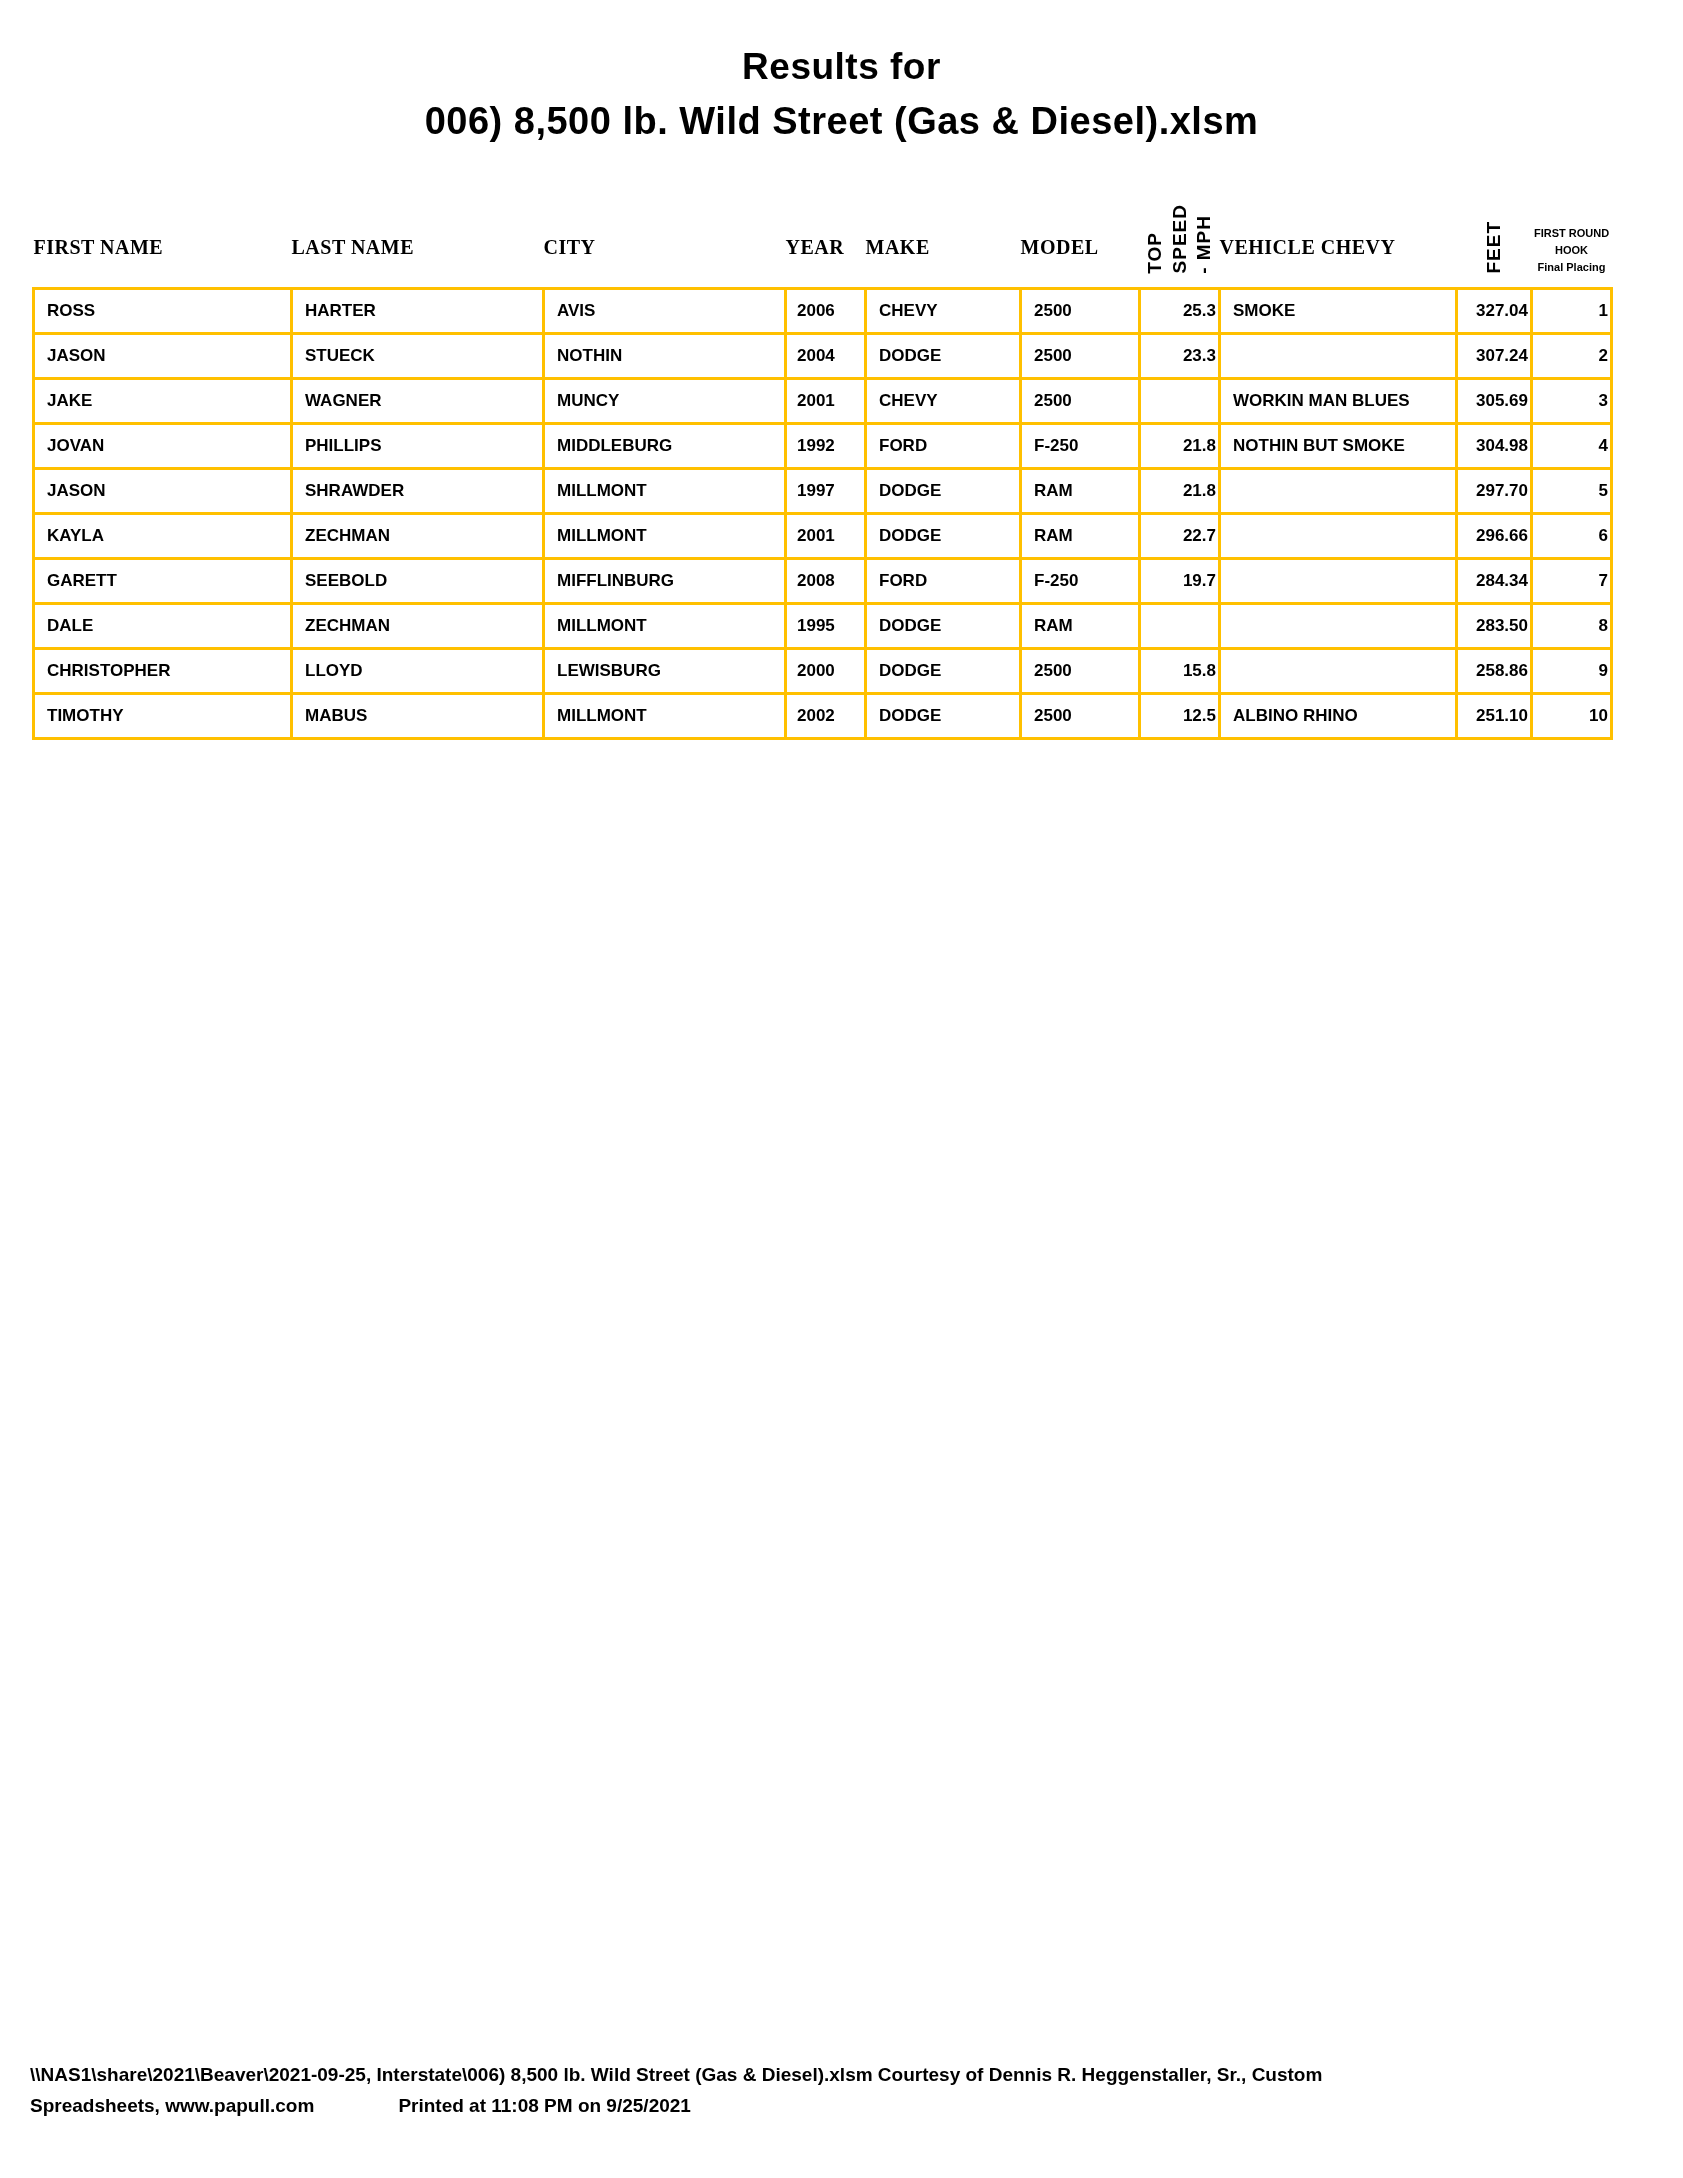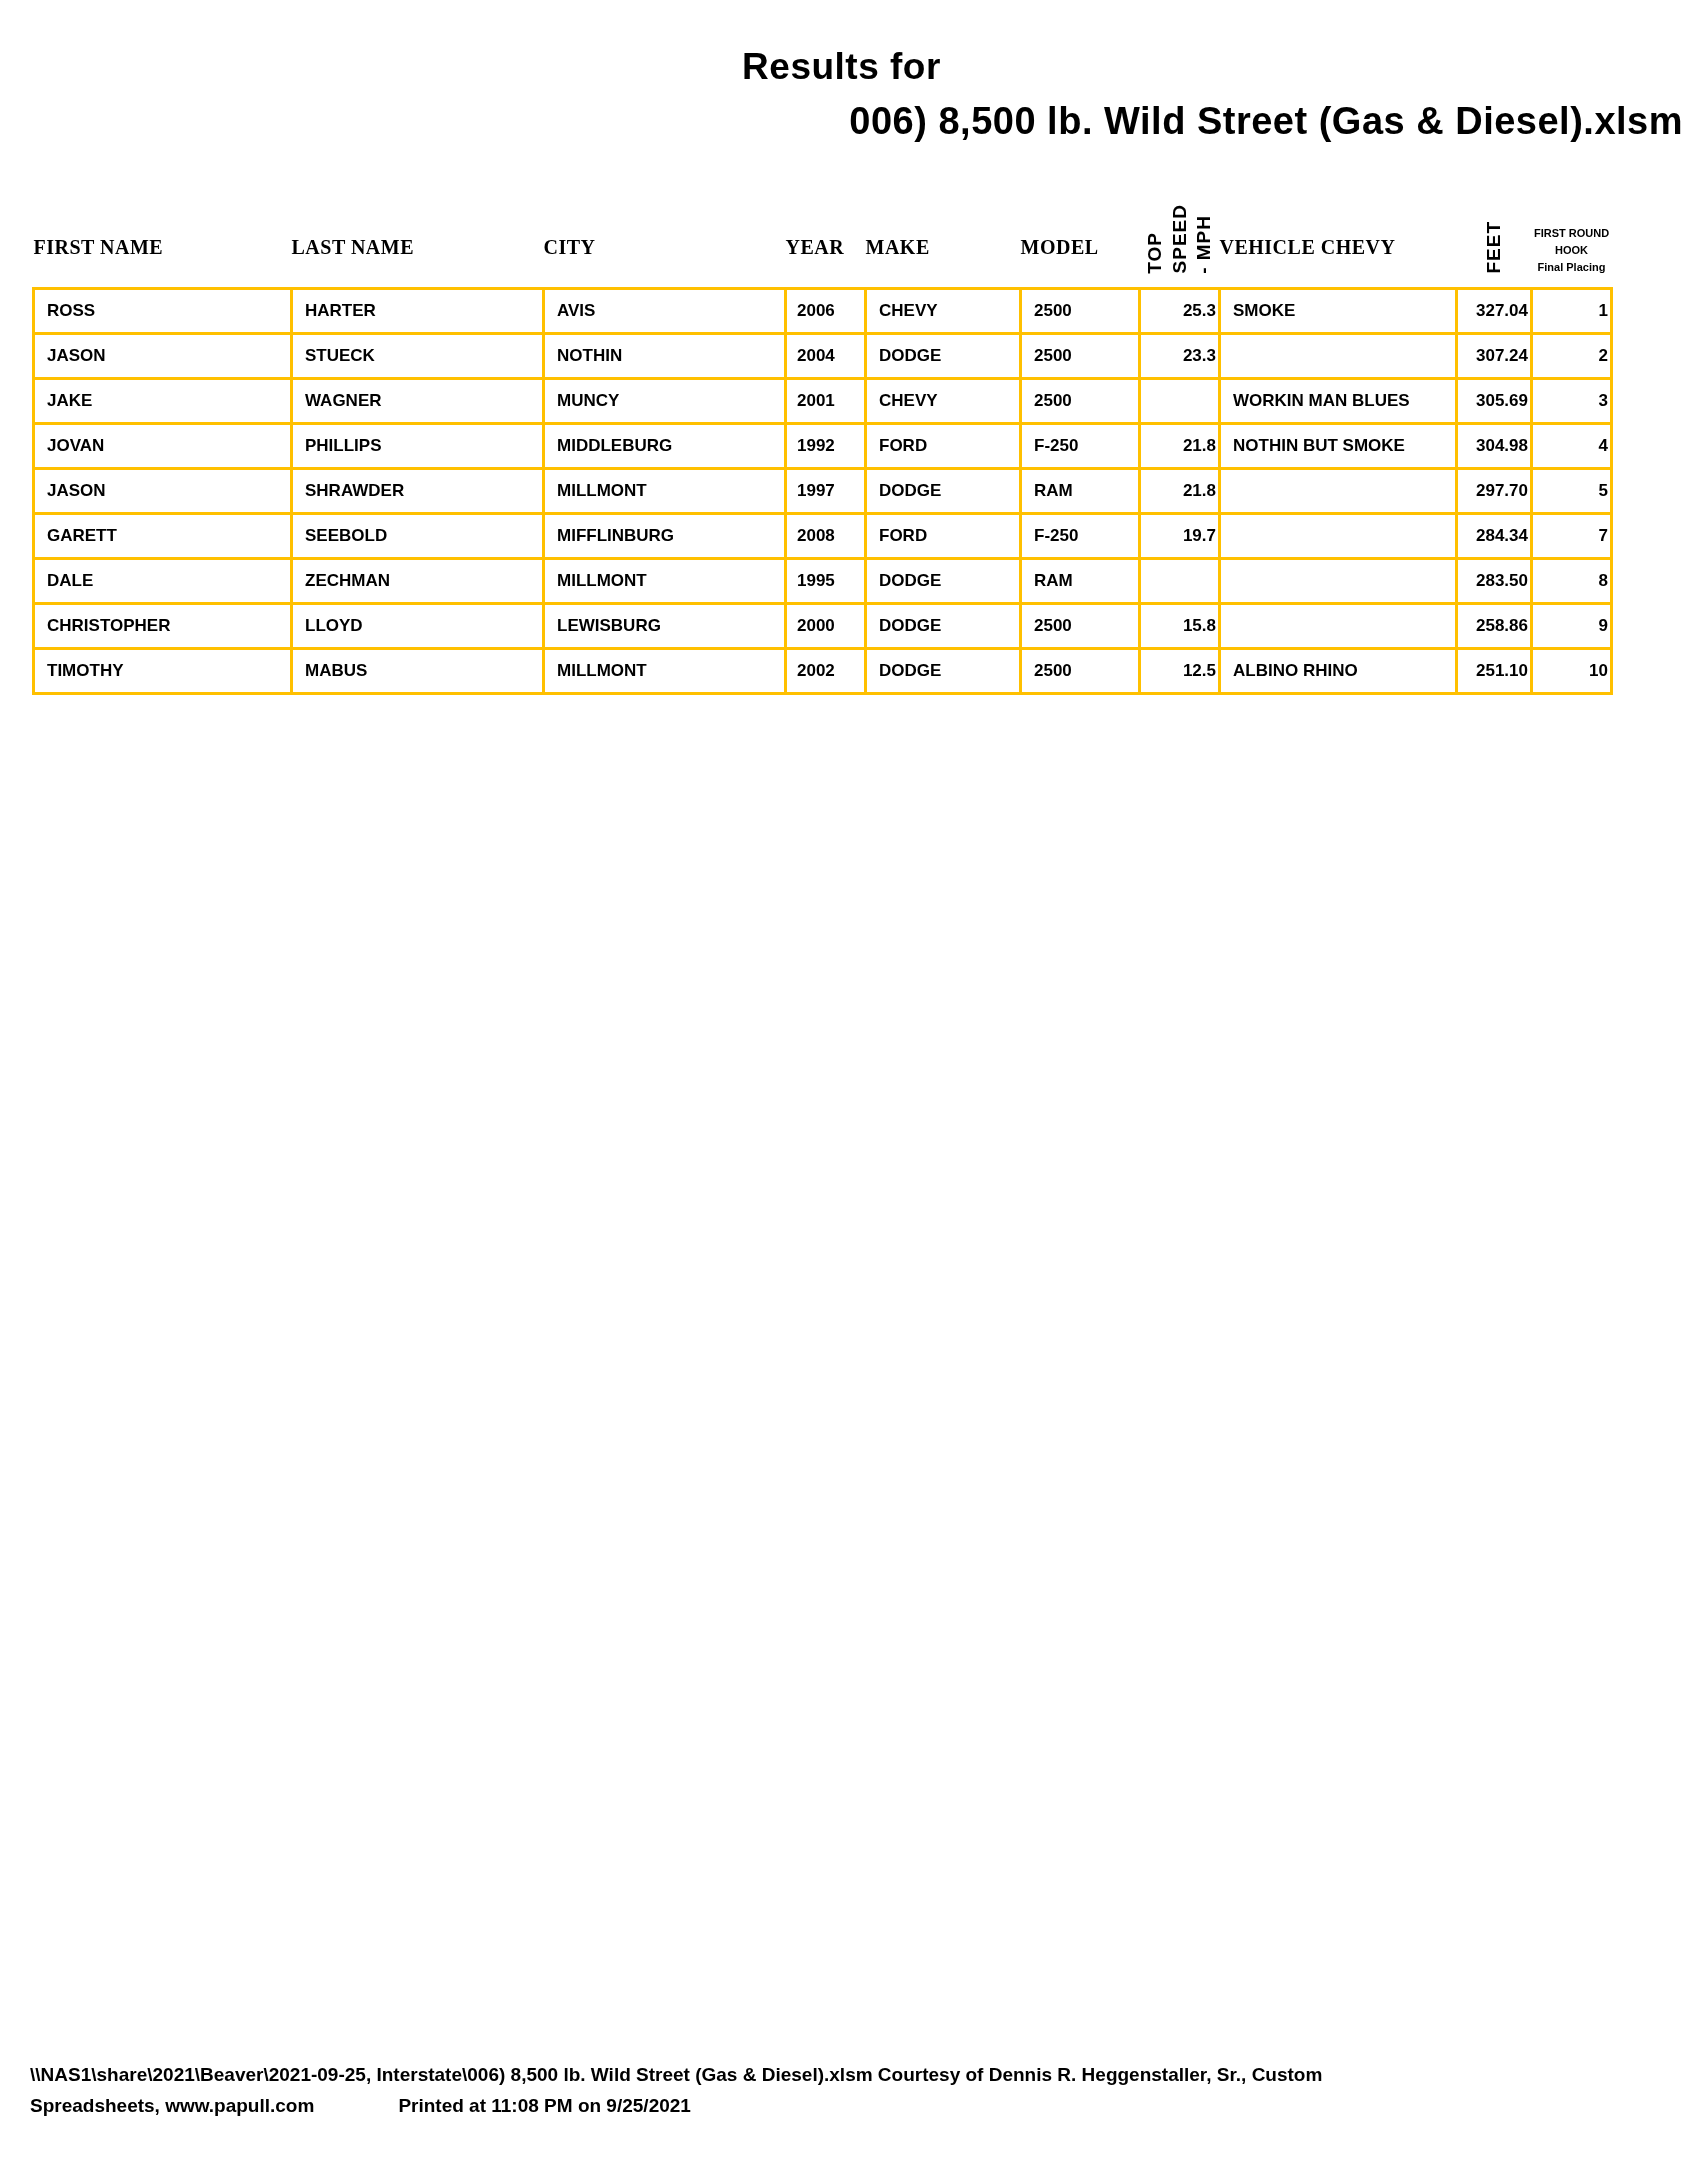--- a/index.html
+++ b/index.html
@@ -8,21 +8,21 @@
   body {
     width: 1683px; height: 2178px;
     background: #ffffff;
     font-family: "Liberation Sans", sans-serif;
     color: #000;
     position: relative;
     overflow: hidden;
   }
   .title-block { text-align: center; margin-top: 46px; font-weight: bold; }
   .title-line1 { font-size: 37px; letter-spacing: 0.5px; }
-  .title-line2 { font-size: 38px; margin-top: 12px; letter-spacing: 0.5px; text-align: right; }
+  .title-line2 { font-size: 38px; margin-top: 12px; letter-spacing: 0.5px; }
 
   table.results {
     border-collapse: collapse;
     table-layout: fixed;
     margin-left: 32px;
     margin-top: 0;
     width: 1579px;
   }
   col.c1 { width: 258px; } col.c2 { width: 252px; } col.c3 { width: 242px; }
   col.c4 { width: 80px; }  col.c5 { width: 155px; } col.c6 { width: 119px; }
@@ -163,20 +163,32 @@
         <td class="col-text">MILLMONT</td>
         <td class="col-year">1997</td>
         <td class="col-text">DODGE</td>
         <td class="col-text">RAM</td>
         <td class="col-num">21.8</td>
         <td class="col-text"></td>
         <td class="col-num">297.70</td>
         <td class="col-num">5</td>
       </tr>
       <tr>
+        <td class="col-text">KAYLA</td>
+        <td class="col-text">ZECHMAN</td>
+        <td class="col-text">MILLMONT</td>
+        <td class="col-year">2001</td>
+        <td class="col-text">DODGE</td>
+        <td class="col-text">RAM</td>
+        <td class="col-num">22.7</td>
+        <td class="col-text"></td>
+        <td class="col-num">296.66</td>
+        <td class="col-num">6</td>
+      </tr>
+      <tr>
         <td class="col-text">GARETT</td>
         <td class="col-text">SEEBOLD</td>
         <td class="col-text">MIFFLINBURG</td>
         <td class="col-year">2008</td>
         <td class="col-text">FORD</td>
         <td class="col-text">F-250</td>
         <td class="col-num">19.7</td>
         <td class="col-text"></td>
         <td class="col-num">284.34</td>
         <td class="col-num">7</td>

